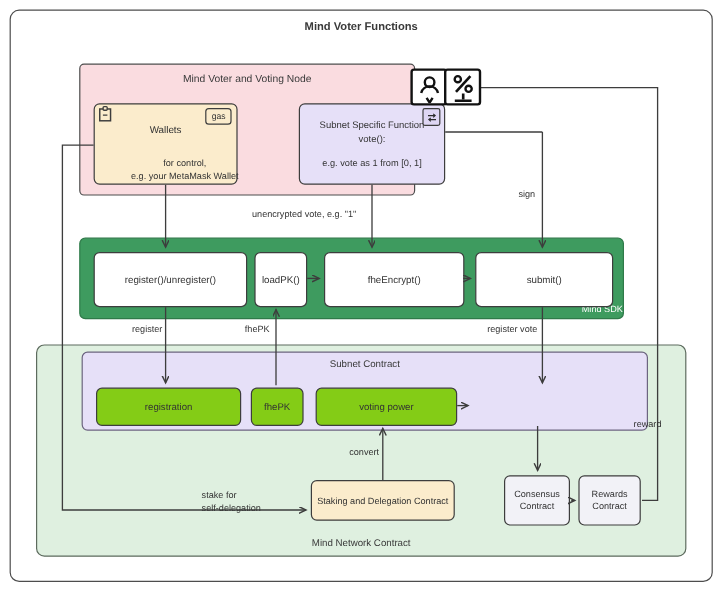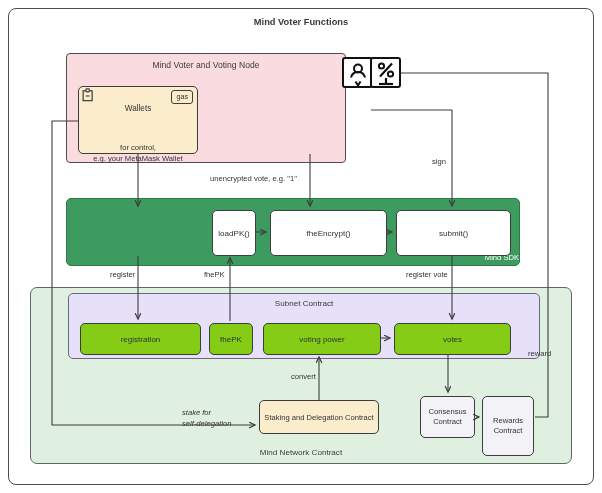--- a/index.html
+++ b/index.html
@@ -77,22 +77,22 @@
     border: 1.4px solid #3d3d3d;
     border-radius: 5px;
     display: block;
     z-index: 3;
   }
   #wallets .ttl {
     position: absolute; top: 17px; left: 0; width: 100%;
     text-align: center; font-size: 8.2px; color: #333;
   }
   #wallets .sub {
-    position: absolute; top: 56px; left: 0; width: 100%;
-    text-align: center; font-size: 7.6px; line-height: 10.5px; color: #333;
+    position: absolute; top: 44px; left: 0; width: 100%;
+    text-align: center; font-size: 7.6px; line-height: 10.5px; color: #333; padding-left: 16px;
   }
   #wallets-tag {
     position: absolute; right: 4px; top: 3px;
     padding: 1px 4px 2px 4px;
     border: 1.2px solid #3d3d3d; border-radius: 3px;
     background: #fbeccc; font-size: 7.2px; color: #333;
     z-index: 4;
   }
   .clip-icon {
     position: absolute; left: 3px; top: 1px;
@@ -207,21 +207,21 @@
     left: 259px; top: 400px; width: 120px; height: 34px;
     background: #fbeccc; border: 1.4px solid #3d3d3d; border-radius: 5px;
     font-size: 7.6px; z-index: 4;
   }
   #cell-consensus {
     left: 420px; top: 396px; width: 55px; height: 42px;
     background: #f2f2f7; border: 1.3px solid #3d3d3d; border-radius: 5px;
     font-size: 7.6px; line-height: 10px; z-index: 4;
   }
   #cell-rewards {
-    left: 482px; top: 396px; width: 52px; height: 60px;
+    left: 482px; top: 396px; width: 52px; height: 42px;
     background: #f2f2f7; border: 1.3px solid #3d3d3d; border-radius: 5px;
     font-size: 7.6px; line-height: 10px; z-index: 4;
   }
 
   
   .edge-label {
     position: absolute;
     font-size: 7.6px;
     color: #333333;
     white-space: pre;
@@ -249,20 +249,31 @@
       <rect x="1.2" y="3" width="9.6" height="10.5" fill="#fbeccc" stroke="#3d3d3d" stroke-width="1.3"></rect>
       <rect x="4.2" y="0.9" width="3.6" height="3.2" rx="0.8" fill="#fbeccc" stroke="#3d3d3d" stroke-width="1.2"></rect>
       <line x1="4" y1="8.5" x2="8" y2="8.5" stroke="#3d3d3d" stroke-width="1.2"></line>
     </svg>
     <div class="ttl">Wallets</div>
     <div class="sub" style="white-space:pre-line">for control,
 e.g. your MetaMask Wallet</div>
     <div id="wallets-tag">gas</div>
   </div>
 
+  <div class="box" id="subnet-fn">
+    <div class="swap-icon">
+      <svg viewBox="0 0 12 12" width="10" height="10">
+        <path d="M2 4 h7 M7.2 2.2 L9.2 4 L7.2 5.8" fill="none" stroke="#2b2b2b" stroke-width="1.1"></path>
+        <path d="M10 8 h-7 M4.8 6.2 L2.8 8 L4.8 9.8" fill="none" stroke="#2b2b2b" stroke-width="1.1"></path>
+      </svg>
+    </div>
+    <div class="l1" style="white-space:pre-line">Subnet Specific Function
+vote():</div>
+    <div class="l2">e.g. vote as 1 from [0, 1]</div>
+  </div>
 
   <div class="hdr-icon" id="icon-user">
     <svg viewBox="0 0 24 26" width="24" height="26">
       <circle cx="12" cy="8.5" r="4" fill="none" stroke="#111" stroke-width="2"></circle>
       <path d="M5 17.5 a7.2 7.2 0 0 1 14 0" fill="none" stroke="#111" stroke-width="2"></path>
       <path d="M9.5 21.5 L12 25.5 L14.5 21.5" fill="#fff" stroke="#111" stroke-width="2" stroke-linejoin="round"></path>
     </svg>
   </div>
   <div class="hdr-icon" id="icon-pct">
     <svg viewBox="0 0 24 28" width="24" height="28">
@@ -270,35 +281,35 @@
       <circle cx="16.5" cy="15" r="2.6" fill="none" stroke="#111" stroke-width="2"></circle>
       <line x1="18" y1="4.5" x2="6" y2="17.5" stroke="#111" stroke-width="2.2"></line>
       <line x1="12" y1="19" x2="12" y2="24" stroke="#111" stroke-width="2.2"></line>
       <line x1="5" y1="25" x2="19" y2="25" stroke="#111" stroke-width="2.2"></line>
     </svg>
   </div>
 
   <div class="box" id="sdk">
     <div class="grp-label" id="sdk-title">Mind SDK</div>
   </div>
+  <div class="sdk-cell" id="cell-register">register()/unregister()</div>
   <div class="sdk-cell" id="cell-fhe">fheEncrypt()</div>
   <div class="sdk-cell" id="cell-loadpk">loadPK()</div>
   <div class="sdk-cell" id="cell-submit">submit()</div>
 
   <div class="box" id="network">
     <div class="grp-label" id="network-title">Mind Network Contract</div>
   </div>
 
   <div class="box" id="subnet-contract">
     <div class="grp-label" id="subnet-contract-title">Subnet Contract</div>
   </div>
   <div class="sc-cell" id="cell-registration">registration</div>
   <div class="sc-cell" id="cell-fhepk">fhePK</div>
   <div class="sc-cell" id="cell-votingpower">voting power</div>
-  <div class="sc-cell" id="cell-votes">votes</div>
 
   <div class="box" id="cell-staking">Staking and Delegation Contract</div>
   <div class="box" id="cell-consensus" style="white-space:pre-line">Consensus
 Contract</div>
   <div class="box" id="cell-rewards" style="white-space:pre-line">Rewards
 Contract</div>
 
   <svg class="wires" viewBox="0 0 602 493">
     <defs>
       <marker id="ah" markerWidth="7" markerHeight="7" refX="5.4" refY="2.6" orient="auto">
@@ -341,17 +352,17 @@
       <path d="M535,417 L548,417 L548,73 L389,73" marker-end="url(#ah)"></path>
     </g>
   </svg>
 
   <div class="edge-label" style="left:210px; top:174px; width:180px;">unencrypted vote, e.g. "1"</div>
   <div class="edge-label" style="left:432px; top:157px; width:42px;">sign</div>
   <div class="edge-label" style="left:110px; top:270px; width:58px;">register</div>
   <div class="edge-label" style="left:204px; top:270px; width:52px;">fhePK</div>
   <div class="edge-label" style="left:406px; top:270px; width:92px;">register vote</div>
   <div class="edge-label" style="left:291px; top:372px; width:56px;">convert</div>
-  <div class="edge-label" style="left:182px; top:407px; width:76px; line-height:11px;font-style:italic;">stake for
+  <div class="edge-label" style="left:168px; top:407px; width:76px; line-height:11px;">stake for
 self-delegation</div>
   <div class="edge-label" style="left:528px; top:349px; width:44px;">reward</div>
 
 </div>
 
 </body></html>

